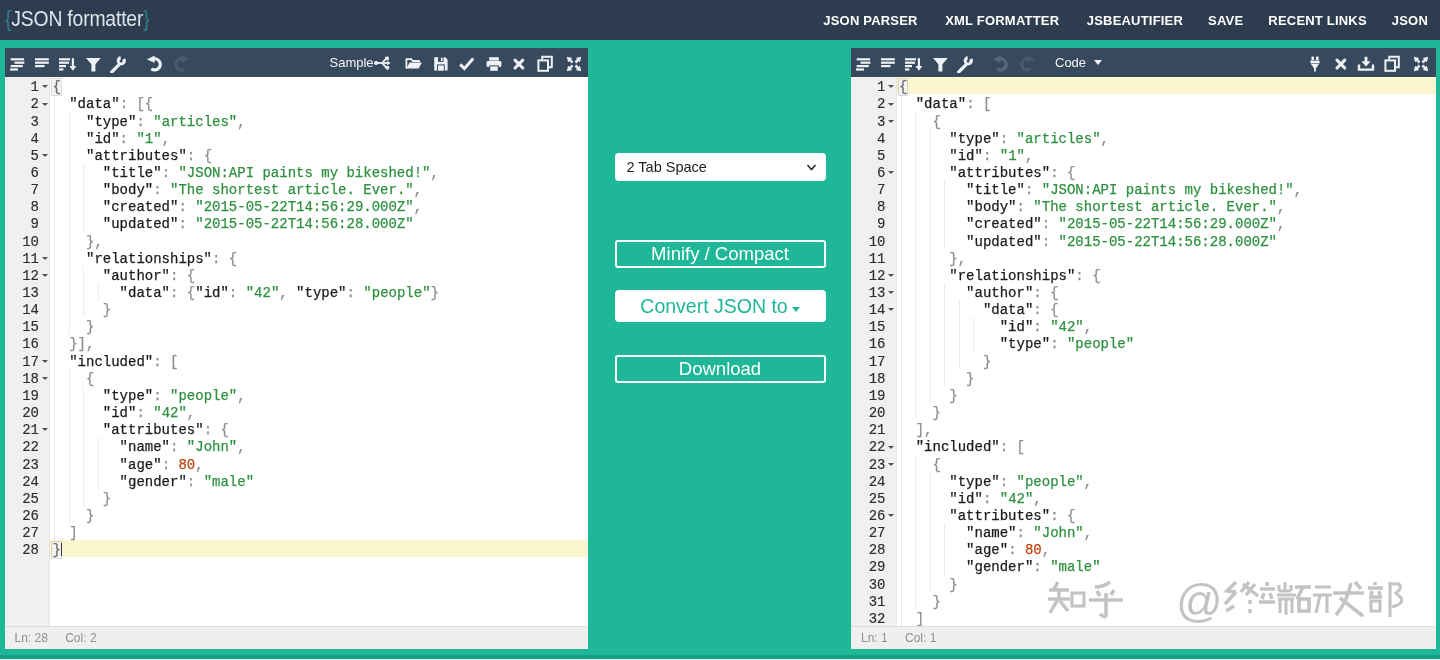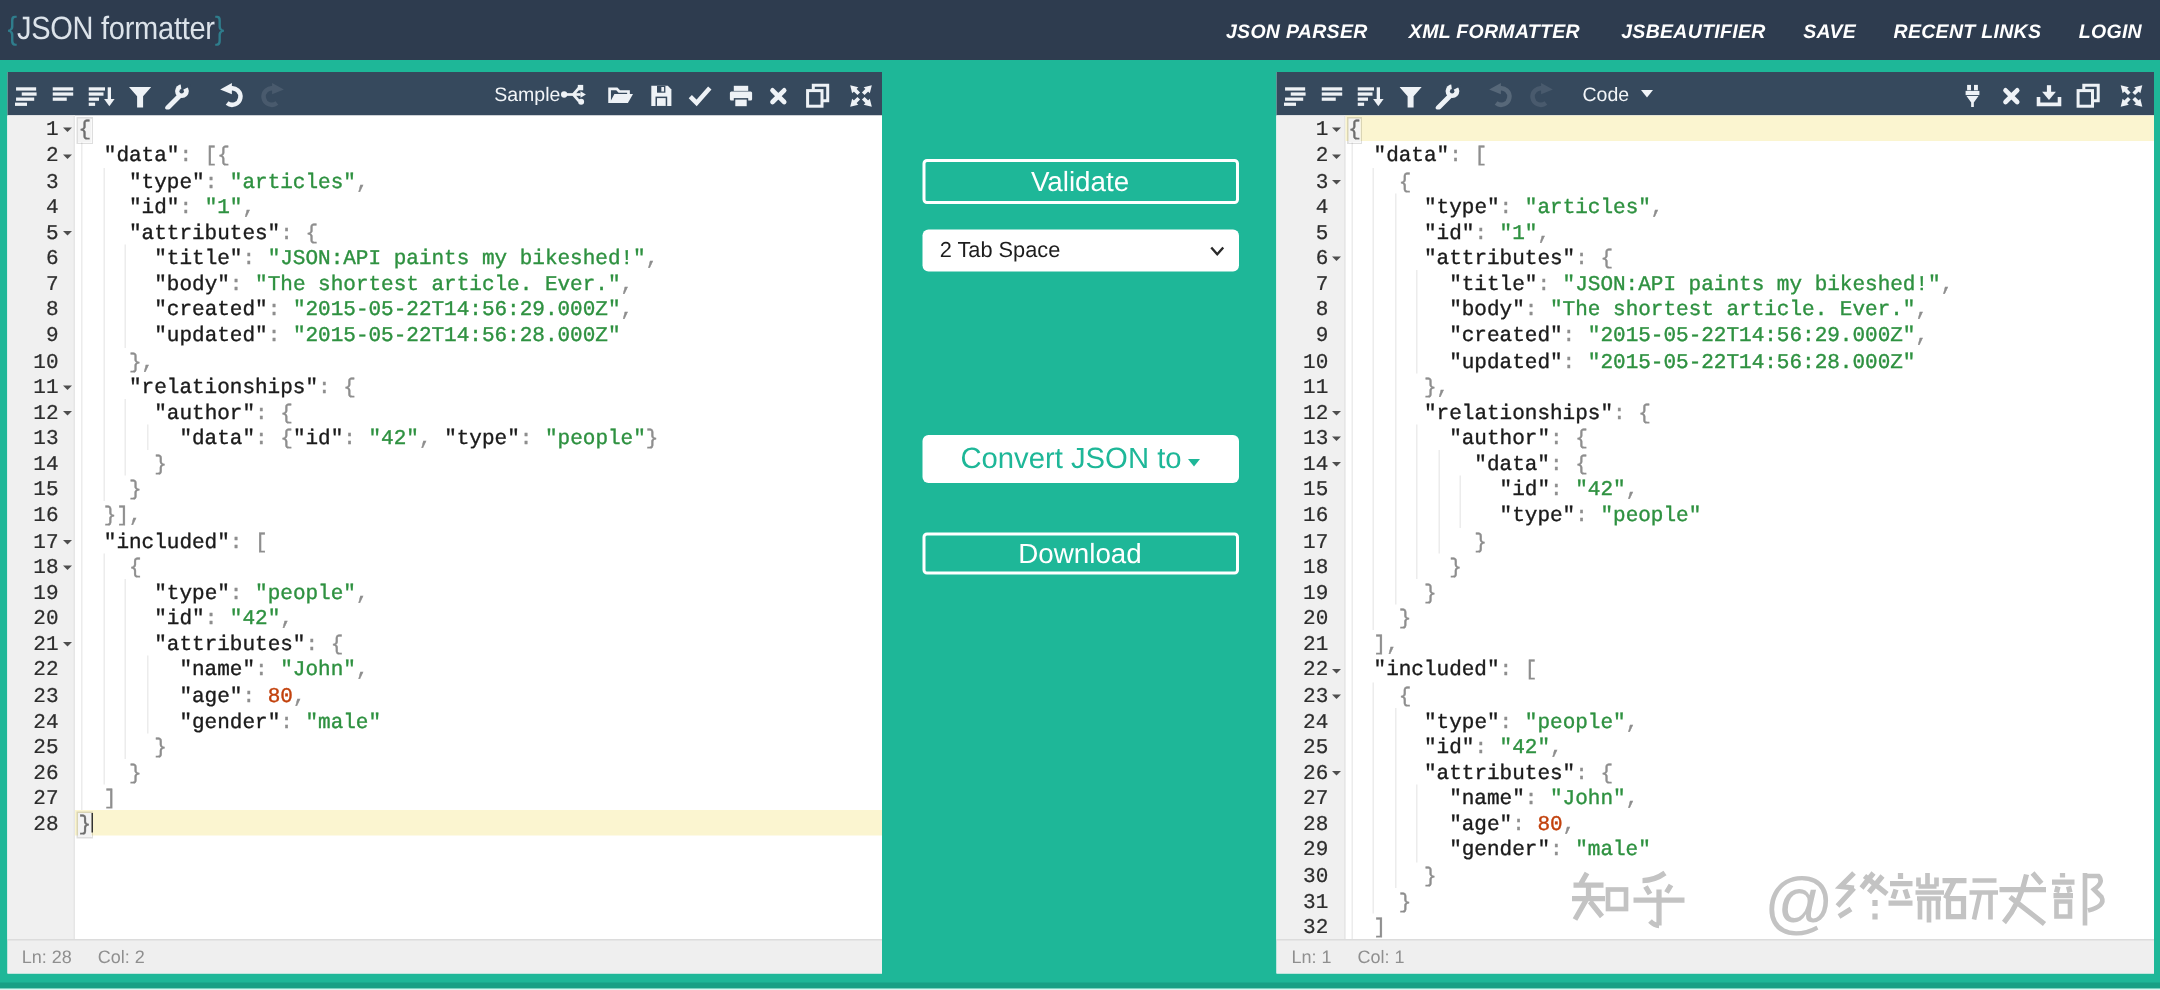--- a/index.html
+++ b/index.html
@@ -1,21 +1,21 @@
 <!DOCTYPE html>
 <html><head><meta charset="utf-8"><title>JSON Formatter</title>
 <style>
 *{margin:0;padding:0;box-sizing:border-box;}
 html,body{width:1440px;height:660px;overflow:hidden;background:#1eb798;
   font-family:"Liberation Sans",sans-serif;-webkit-font-smoothing:antialiased;}
 .hdr{position:absolute;left:0;top:0;width:100%;height:40px;background:#2e3c4f;}
 .logo{position:absolute;left:5px;top:7px;font-size:21.5px;font-weight:400;color:#dce3ea;letter-spacing:-0.2px;transform:scaleX(0.9);transform-origin:left center;}
 .logo .br{color:#2f7d8c;font-weight:400;}
 .nav{position:absolute;right:12px;top:13px;font-size:13px;font-weight:bold;color:#fff;letter-spacing:0.2px;}
-.nav span{margin-left:25px;font-style:italic;}
+.nav span{margin-left:25px;}
 .nav span:nth-child(2),.nav span:nth-child(3){margin-left:27.5px;}
 .panel{position:absolute;top:48px;height:601px;background:#fff;}
 .tbar{position:absolute;left:0;top:0;width:100%;height:29px;background:#36495d;}
 .cbg{position:absolute;left:0;width:100%;background:#fff;}
 .gut{position:absolute;left:0;width:45.5px;background:#f0f0f0;border-right:1px solid #e6e6e6;}
 .aline{position:absolute;height:17.15px;background:#fbf5d0;}
 .gl{position:absolute;width:1px;background:#ececec;}
 .num{position:absolute;left:0;width:34.5px;text-align:right;font-family:"Liberation Mono",monospace;
   font-size:14px;line-height:17.15px;color:#2d2d2d;-webkit-text-stroke:0.15px currentColor;}
 .fold{position:absolute;left:37.0px;width:0;height:0;margin-top:6.3px;
@@ -41,21 +41,21 @@
 .wbtn{position:absolute;left:0;width:100%;background:#fff;border-radius:4px;color:#1eb798;
   font-size:19.5px;text-align:center;}
 .car{display:inline-block;width:0;height:0;border-left:4.5px solid transparent;border-right:4.5px solid transparent;
   border-top:5px solid #1eb798;vertical-align:1px;margin-left:4px;}
 .botbar1{position:absolute;left:0;top:655px;width:100%;height:3.5px;background:#18a085;}
 .botbar2{position:absolute;left:0;top:658.5px;width:100%;height:1.5px;background:#d9f7ef;}
 </style></head>
 <body>
 <div class="hdr">
     <div class="logo"><span class="br">{</span>JSON formatter<span class="br">}</span></div>
-    <div class="nav"><span>JSON PARSER</span><span>XML FORMATTER</span><span>JSBEAUTIFIER</span><span>SAVE</span><span>RECENT LINKS</span><span>LOGIN</span></div>
+    <div class="nav"><span>JSON PARSER</span><span>XML FORMATTER</span><span>JSBEAUTIFIER</span><span>SAVE</span><span>RECENT LINKS</span><span>JSON</span></div>
   </div>
 <div class="panel" style="left:4.5px;width:583px;">
     <div class="tbar"></div>
     <div class="cbg" style="top:29.299999999999997px;height:548.8000000000001px;"></div>
     <div class="gut" style="top:29.299999999999997px;height:548.8000000000001px;"></div>
     <div class="aline" style="top:492.34999999999997px;left:45.5px;width:537.5px;"></div>
     <div class="gl" style="left:49.9px;top:46.4px;height:445.9px;"></div>
     <div class="gl" style="left:64.3px;top:63.6px;height:222.9px;"></div>
     <div class="gl" style="left:64.3px;top:320.8px;height:154.3px;"></div>
     <div class="gl" style="left:78.7px;top:115.0px;height:68.6px;"></div>
@@ -363,24 +363,24 @@
     <rect x="2.4" y="5.4" width="9.6" height="10.4" fill="none" stroke="#eef2f6" stroke-width="2"></rect>
   </svg>
 <svg style="position:absolute;left:1411.5px;top:54.5px" width="18" height="18" viewBox="0 0 18 18">
     <path d="M4.4,4.4 L7.5,7.5 M13.6,4.4 L10.5,7.5 M4.4,13.6 L7.5,10.5 M13.6,13.6 L10.5,10.5" stroke="#eef2f6" stroke-width="2.5"></path>
     <polygon points="1.8,1.8 7.2,3.1 3.1,7.2" fill="#eef2f6"></polygon>
     <polygon points="16.2,1.8 10.8,3.1 14.9,7.2" fill="#eef2f6"></polygon>
     <polygon points="1.8,16.2 3.1,10.8 7.2,14.9" fill="#eef2f6"></polygon>
     <polygon points="16.2,16.2 10.8,14.9 14.9,10.8" fill="#eef2f6"></polygon>
   </svg>
 <div style="position:absolute;left:614.5px;top:0;width:211px;height:100%;">
-    <div class="btn" style="top:105.5px;height:30px;line-height:26px;">Validate</div>
     <div class="sel" style="top:153px;height:28px;">2 Tab Space<svg style="position:absolute;right:9px;top:9px" width="11" height="11" viewBox="0 0 11 11">
         <path d="M1.5,3 L5.5,7.5 L9.5,3" fill="none" stroke="#2a2a2a" stroke-width="1.6"></path>
       </svg></div>
+    <div class="btn" style="top:240px;height:28px;line-height:24px;">Minify / Compact</div>
     <div class="wbtn" style="top:290px;height:32px;line-height:32px;">Convert JSON to<span class="car"></span></div>
     <div class="btn" style="top:355px;height:28px;line-height:24px;">Download</div>
   </div>
 <svg style="position:absolute;left:1043px;top:580px" width="370" height="46" viewBox="0 0 370 46">
     <g transform="translate(4,0)">
       <path d="M11,2 L7,9 M2,10 L22,10 M12,10 L12,19 M1,19 L23,19 M11,19 L3,33 M13,21 L21,31" stroke="#c3c3c3" stroke-width="3.5" fill="none"></path>
       <rect x="25" y="13" width="12" height="13" stroke="#c3c3c3" stroke-width="3.1" fill="none"></rect>
     </g>
     <g transform="translate(44,0)">
       <path d="M23,2 Q16,7 8,7 M10,11 L13,16 M27,10 L24,15 M2,20 L36,20 M19,13 L19,37 M19,37 Q16,37 13,34" stroke="#c3c3c3" stroke-width="3.5" fill="none"></path>

